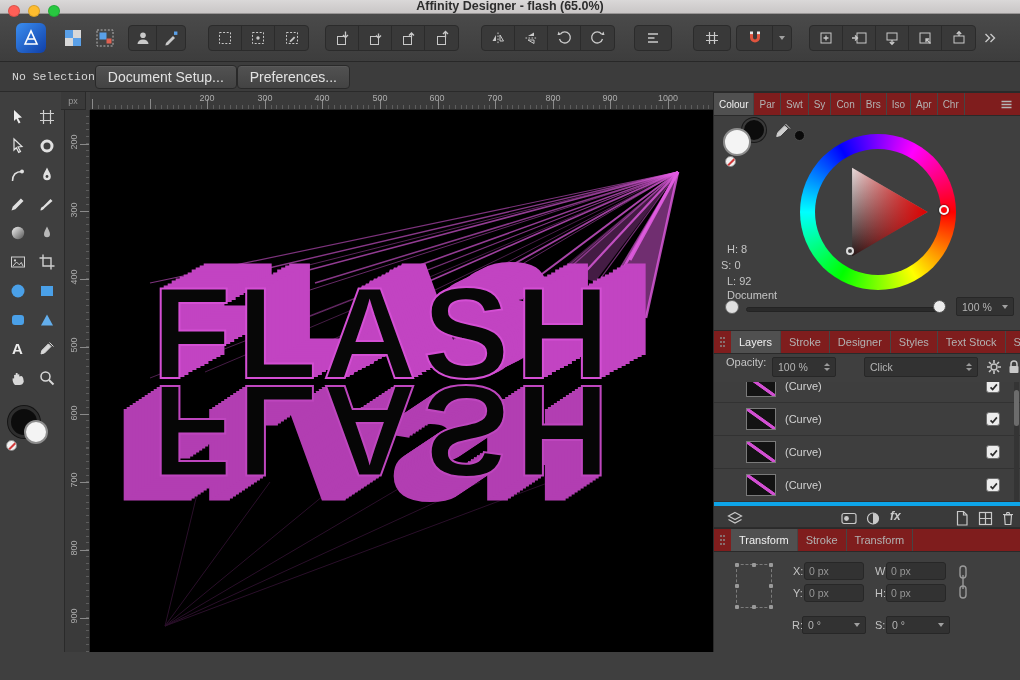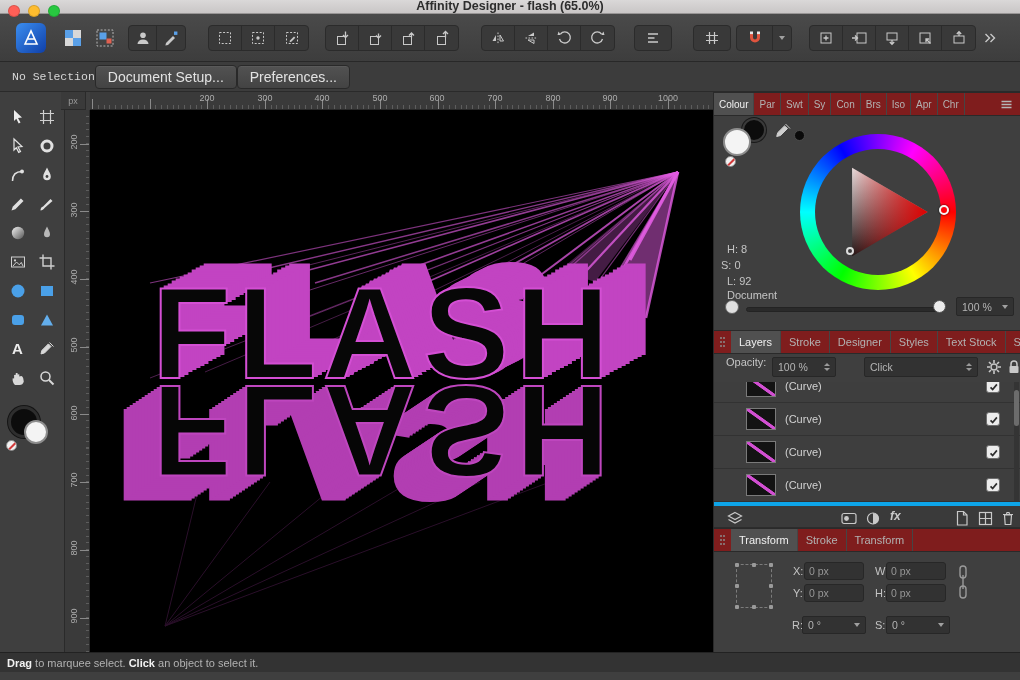--- a/index.html
+++ b/index.html
@@ -751,20 +751,14 @@
           <span class="caret"></span>
       </div>
       <span class="plabel" style="left:161px;top:527px">S:</span>
       <div class="dd" style="left:172px;top:524px;width:64px;height:18px">
         <span>0 °</span>
           <span class="caret"></span>
       </div>
     </div>
   </div>
 
-  <div class="statusbar">
-    <span class="sb-b">Drag</span>
-      <span style="white-space:pre"> to marquee select. </span>
-      <span class="sb-b">Click</span>
-      <span style="white-space:pre"> an object to select it.</span>
-  </div>
 
 </div>
 
 </body></html>

